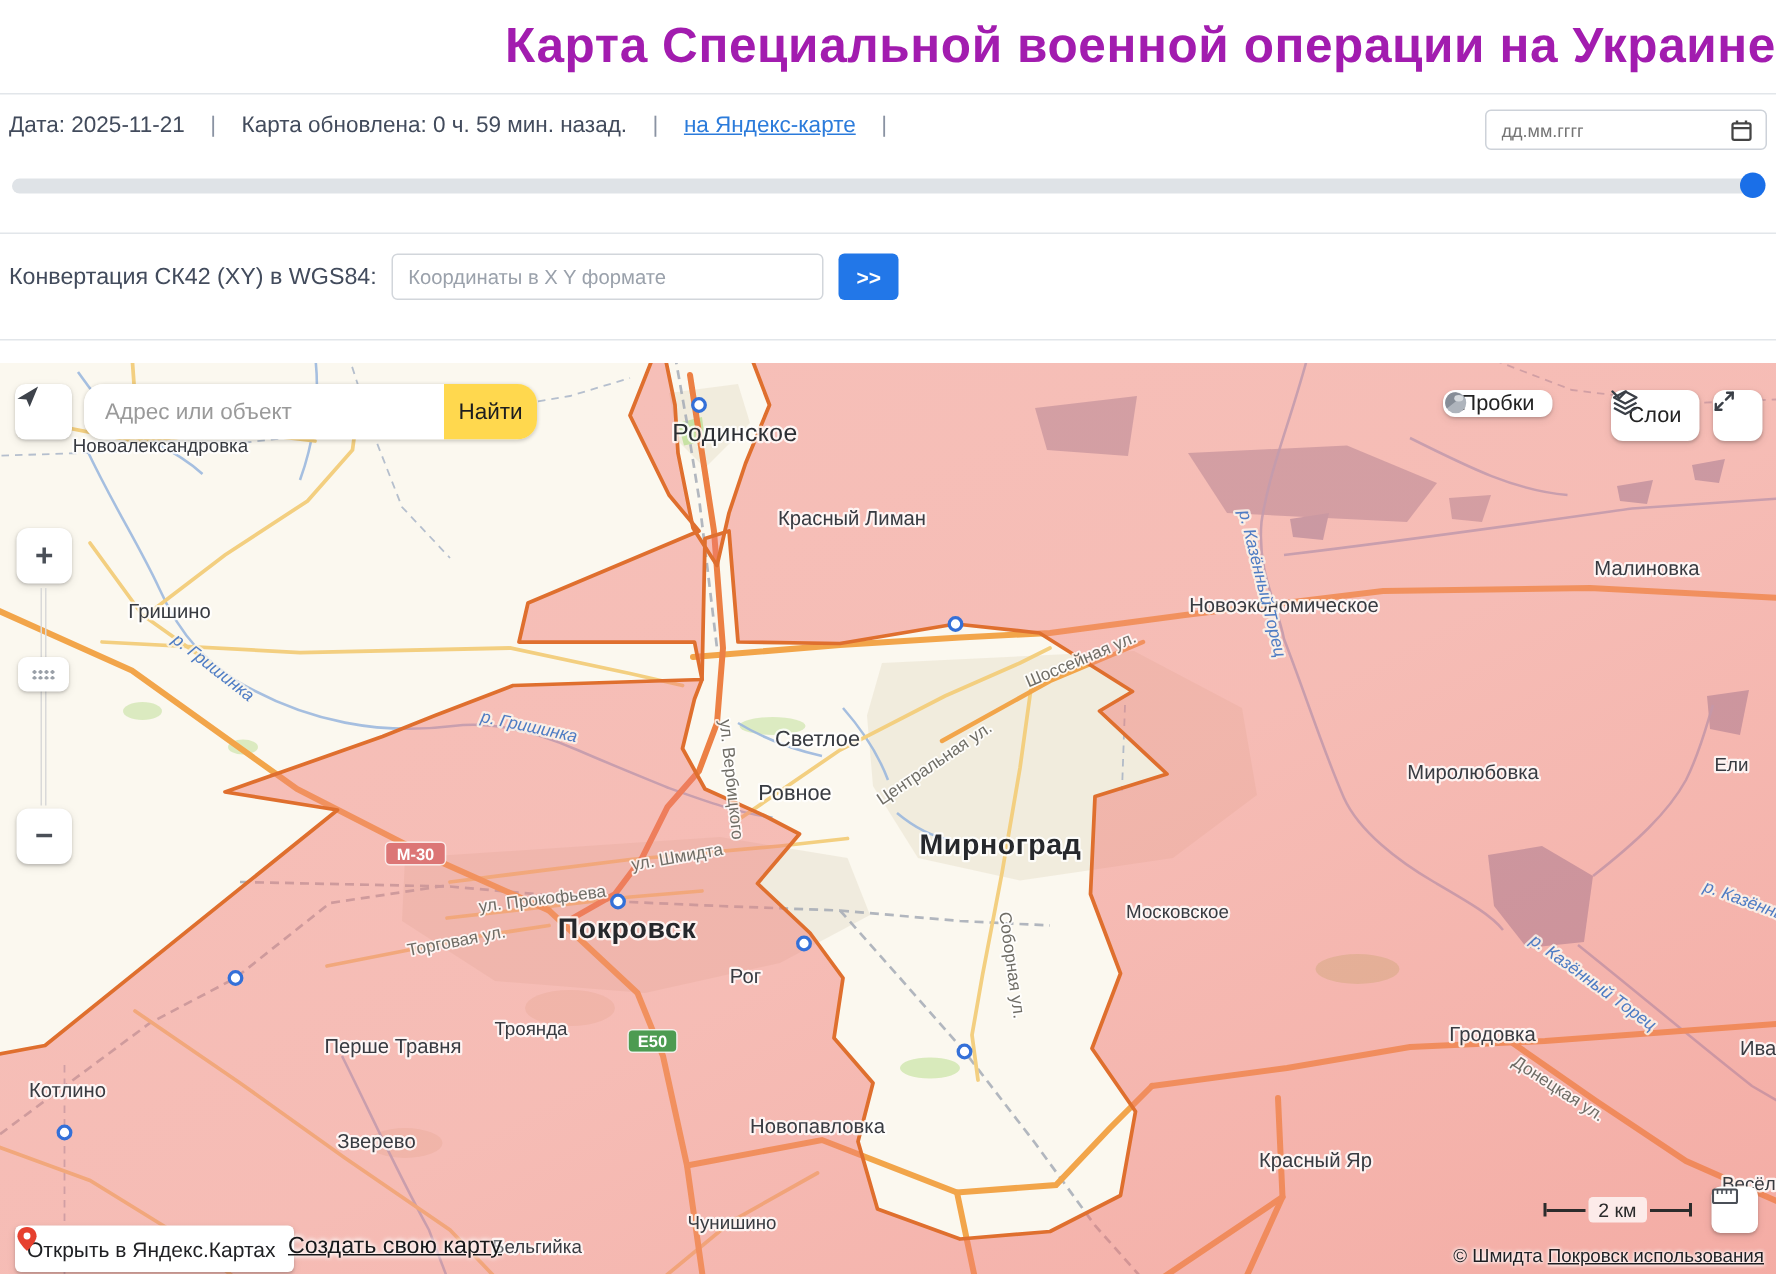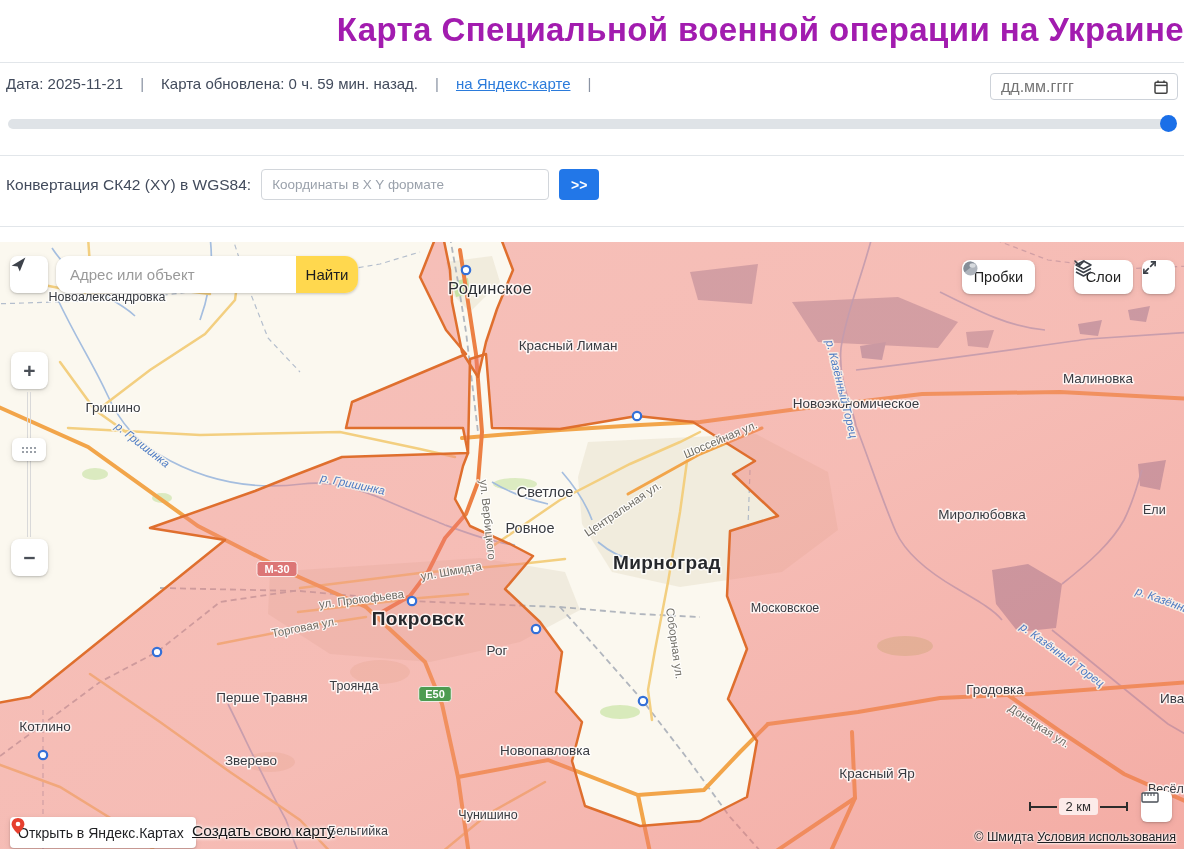--- a/index.html
+++ b/index.html
@@ -11,21 +11,21 @@
      color:#a21caf;letter-spacing:.4px;}
   .rule{border-top:1px solid #e2e6ea;margin-top:13px;}
 
   
   .info-row{position:relative;margin:12px 6px 0;height:28px;display:flex;align-items:flex-start;
             gap:17px;font-size:15px;color:#424b5c;white-space:nowrap;}
   .info-row .sep{color:#8a93a3;}
   a.link{color:#2b7bdb;text-decoration:underline;cursor:pointer;}
   .date-input-wrap{position:absolute;right:0;top:-2px;width:188px;height:27px;border:1px solid #cdd2d9;
             border-radius:4px;display:flex;align-items:center;padding:0 8px;box-sizing:border-box;background:#fff;}
-  .date-input-wrap input{border:0;outline:0;flex:1;font-size:16px;color:#0f766e;font-family:inherit;background:transparent;min-width:0;}
+  .date-input-wrap input{border:0;outline:0;flex:1;font-size:12px;color:#0f766e;font-family:inherit;background:transparent;min-width:0;}
   .cal-ico{flex:0 0 auto;}
 
   
   .slider{position:relative;margin:16px 8px 0;height:10px;background:#dfe3e7;border-radius:6px;cursor:pointer;}
   .slider .handle{position:absolute;right:-1px;top:-4px;width:17px;height:17px;border-radius:50%;
                   background:#1a6fe8;}
 
   .rule2{border-top:1px solid #e2e6ea;margin-top:26px;}
 
   
@@ -50,21 +50,21 @@
 
   
   .ov{position:absolute;box-sizing:border-box;}
   .wbtn{background:#fff;border:0;border-radius:8px;box-shadow:0 1px 2px rgba(0,0,0,.18),0 2px 6px rgba(0,0,0,.10);
         display:flex;align-items:center;justify-content:center;cursor:pointer;font-family:inherit;}
   .geo-btn{left:10px;top:14px;width:38px;height:37px;border-radius:7px;}
   .search-box{left:56px;top:14px;height:37px;display:flex;box-shadow:0 1px 3px rgba(0,0,0,.22);border-radius:13px;overflow:hidden;}
   .search-box input{width:212px;border:0;outline:0;padding:0 14px;font-size:15px;font-family:inherit;color:#333;background:#fff;}
   .search-box input::placeholder{color:#9a9a9a;}
   .find-btn{width:62px;border:0;background:#ffd84e;font-size:15px;color:#1c1d1f;cursor:pointer;font-family:inherit;}
-  .traffic-btn{right:149px;top:18px;height:34px;padding:0 12px;gap:8px;font-size:14.5px;color:#222;}
+  .traffic-btn{right:149px;top:18px;height:18px;padding:0 12px;gap:8px;font-size:14.5px;color:#222;}
   .layers-btn{right:51px;top:18px;height:34px;padding:0 12px;gap:7px;font-size:14.5px;color:#222;}
   .fs-btn{right:9px;top:18px;width:33px;height:34px;}
   .zoom-plus{left:11px;top:110px;width:37px;height:37px;font-size:21px;color:#4a4f57;font-weight:bold;}
   .zoom-minus{left:11px;top:297px;width:37px;height:37px;font-size:21px;color:#4a4f57;font-weight:bold;}
   .zoom-track{left:27px;top:150px;width:4px;height:145px;background:linear-gradient(90deg,#d9d9d9 1px,transparent 1px,transparent 3px,#d9d9d9 3px);}
   .zoom-handle{left:12px;top:196px;width:34px;height:23px;border-radius:6px;display:flex;align-items:center;justify-content:center;}
   .dots{width:16px;height:7px;background:radial-gradient(circle 1.2px,#9aa0a8 1.2px,transparent 1.3px);background-size:4px 4px;}
 
   .open-ya{left:10px;top:575px;height:31px;padding:0 12px 0 8px;gap:7px;font-size:14px;color:#1f2023;border-radius:4px;}
   .create-map{left:192px;top:580px;font-size:15.5px;color:#17181a;font-weight:500;text-decoration:underline;cursor:pointer;
@@ -367,16 +367,16 @@
           <line x1="4" y1="2" x2="4" y2="5"></line>
             <line x1="7" y1="2" x2="7" y2="5"></line>
           <line x1="10" y1="2" x2="10" y2="5"></line>
             <line x1="13" y1="2" x2="13" y2="5"></line>
         </g>
       </svg>
     </button>
 
     <div class="ov copyright">
       <span>© Шмидта</span>
-      <a href="#">Условия использования</a>
+      <a href="#">Покровск использования</a>
     </div>
   </div>
 </div>
 
 </body></html>

